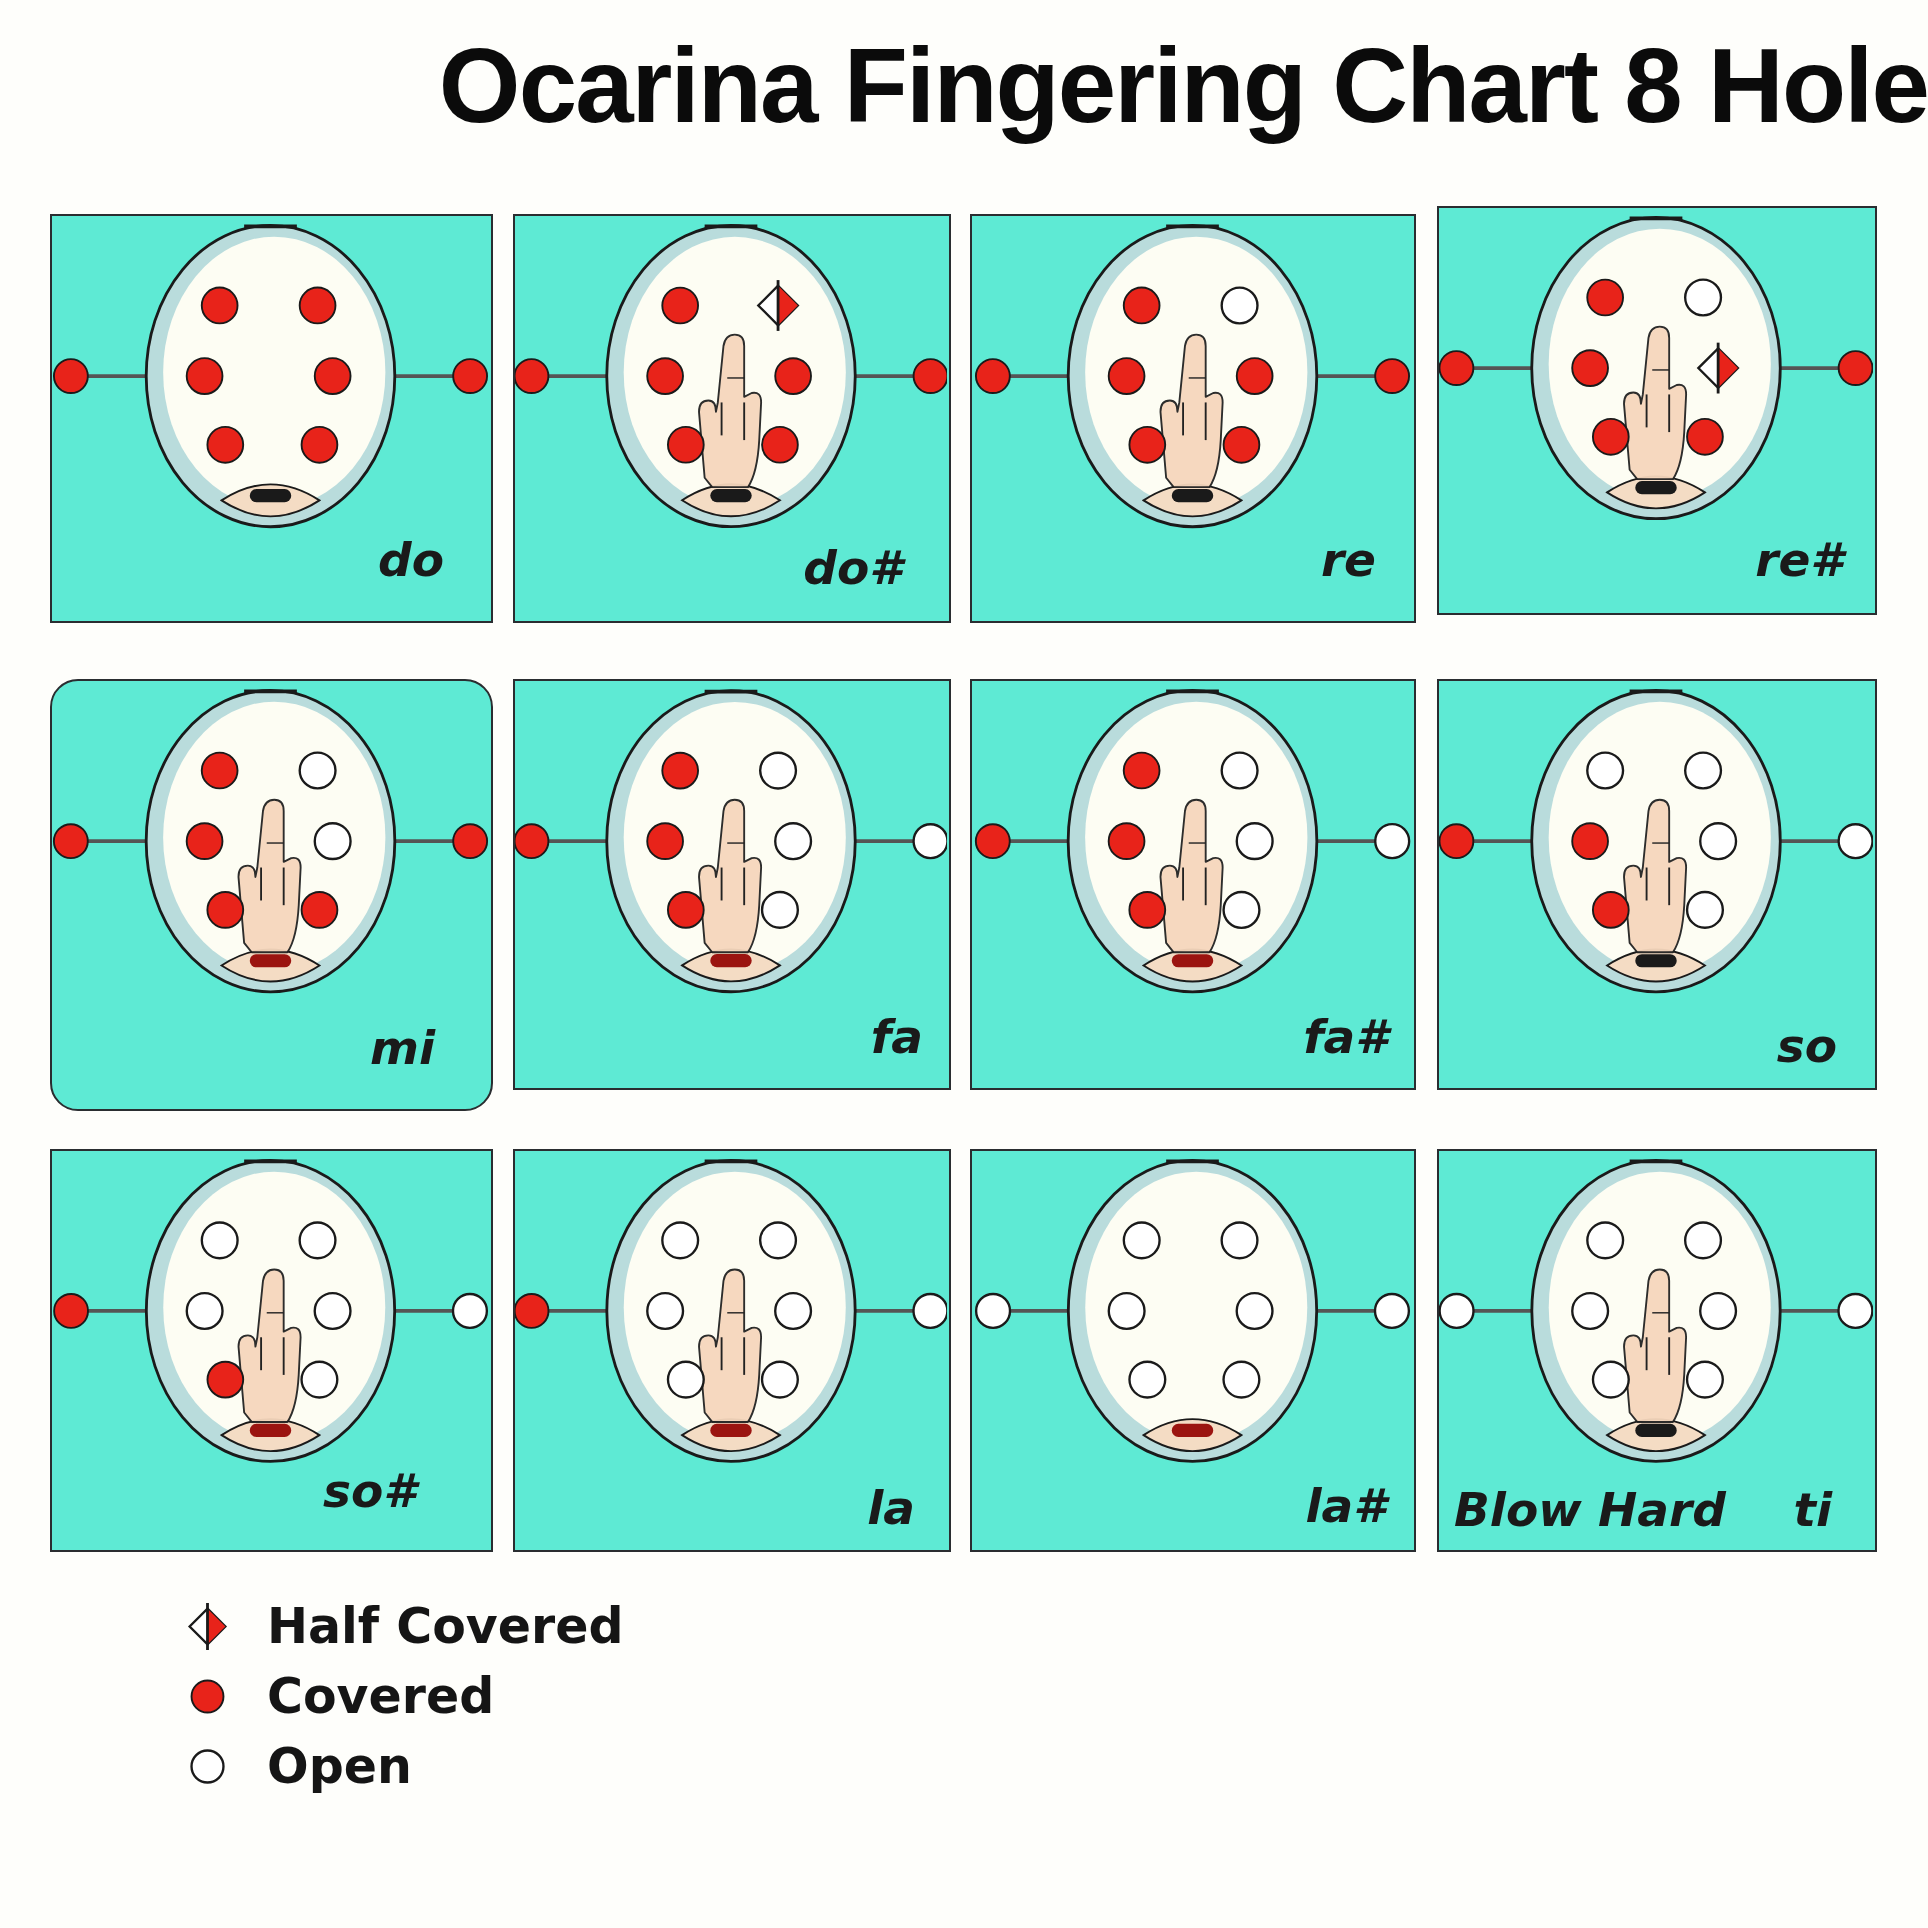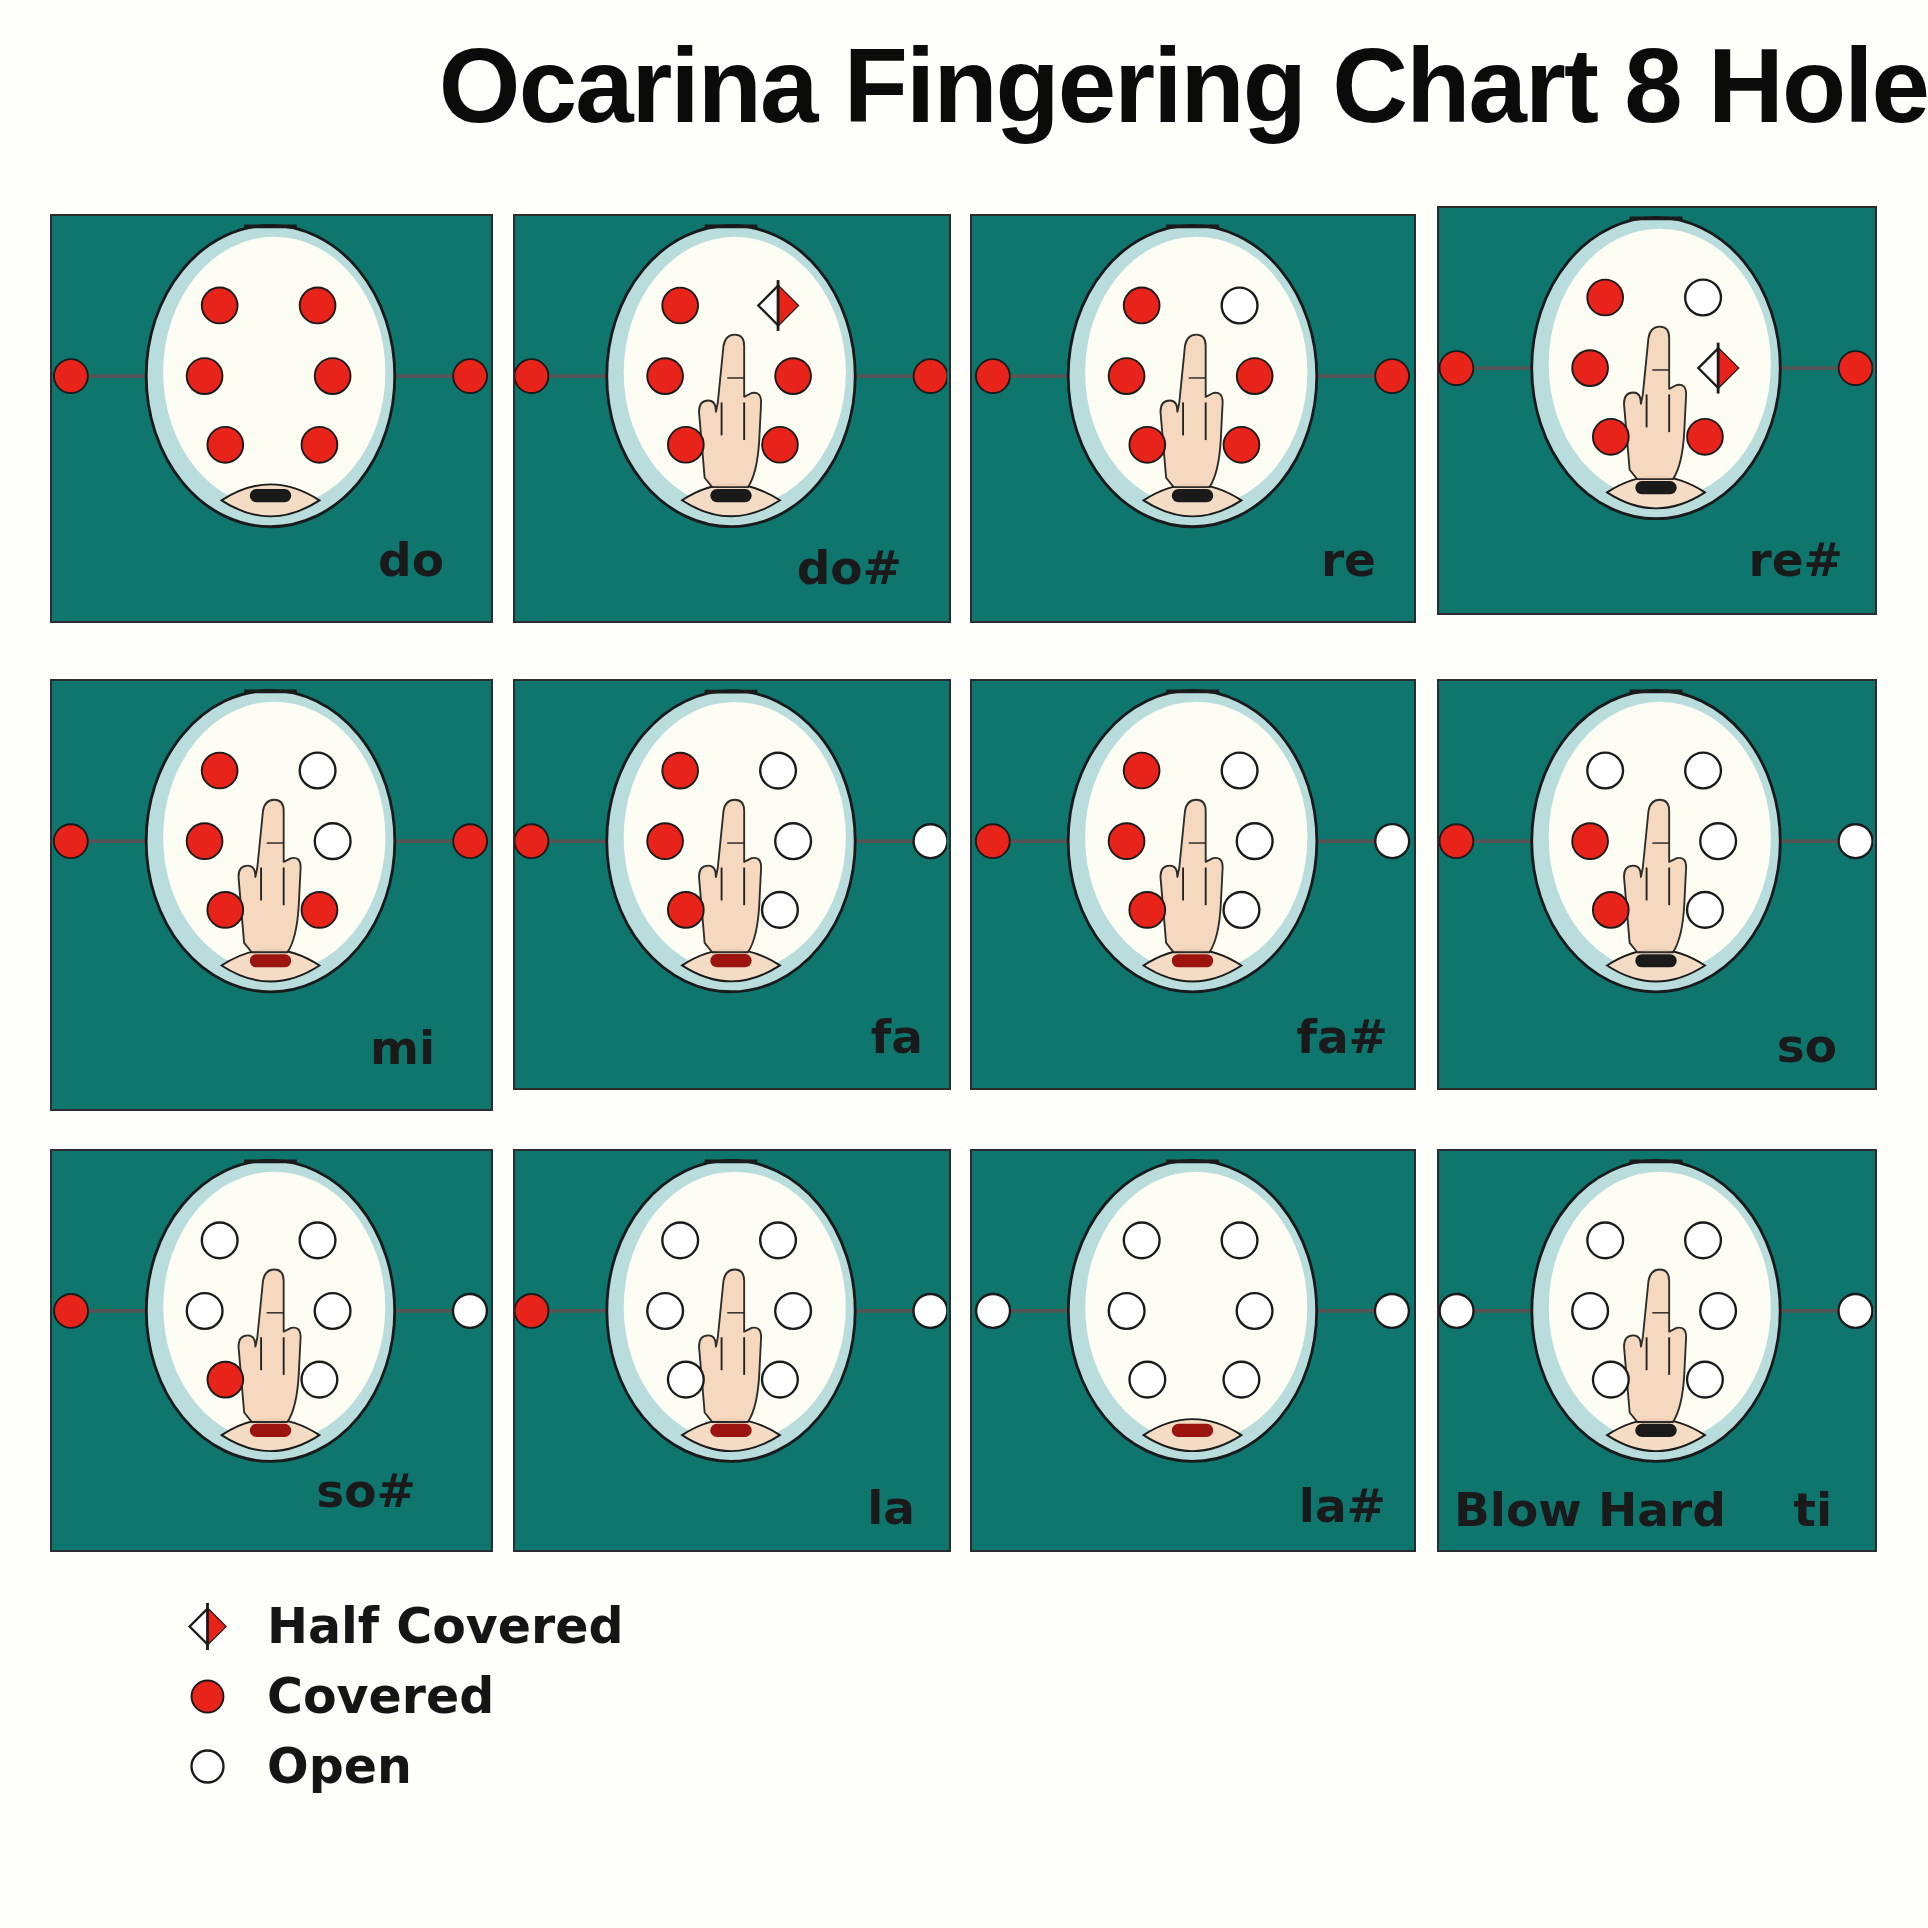--- a/index.html
+++ b/index.html
@@ -15,21 +15,22 @@
     text-align: right;
     font-size: 105px; font-weight: bold;
     letter-spacing: -1.9px;
     color: #0b0b0b;
   }
   .grid { position: absolute; left: 0; top: 0; }
   .cell {
     position: absolute;
     box-sizing: border-box;
     border: 2.8px solid #2a2d30;
-    background: #0f766e;
+    background: #5eead4;
+    font-style: italic;
   }
   .cell svg { position: absolute; left: 0; top: 0; }
   .note {
     position: absolute;
     font-family: "DejaVu Sans", sans-serif;
     font-weight: bold; font-size: 47px;
     color: #1a1a1a;
     line-height: 1;
   }
   .blow {
@@ -161,21 +162,21 @@
       <line x1="296.5" y1="143" x2="296.5" y2="197" stroke="#1a1a1a" stroke-width="3"></line>
     </g>
         <circle cx="182.5" cy="243" r="19" fill="#e8231a" stroke="#1a1a1a" stroke-width="2"></circle>
         <circle cx="282.5" cy="243" r="19" fill="#e8231a" stroke="#1a1a1a" stroke-width="2"></circle>
         <circle cx="18.5" cy="170" r="18" fill="#e8231a" stroke="#1a1a1a" stroke-width="2"></circle>
         <circle cx="442.5" cy="170" r="18" fill="#e8231a" stroke="#1a1a1a" stroke-width="2"></circle>
       </svg>
     <span class="note" style="right:32px;bottom:30px;">re#</span>
   </div>
 
-  <div class="cell" style="left:50px;top:679px;width:443px;height:432px;">
+  <div class="cell" style="left:50px;top:679px;width:443px;height:432px;border-radius:28px;">
       <svg width="437" height="406" viewBox="0 0 464 431">
         <line x1="30" y1="170" x2="100" y2="170" stroke="#555" stroke-width="4"></line>
         <line x1="364" y1="170" x2="434" y2="170" stroke="#555" stroke-width="4"></line>
         <ellipse cx="232" cy="170" rx="132" ry="160" fill="#b9dcdc" stroke="#1a1a1a" stroke-width="3"></ellipse>
         <ellipse cx="236" cy="166" rx="118" ry="144" fill="#fdfdf3"></ellipse>
         <line x1="204" y1="11" x2="260" y2="11" stroke="#1a1a1a" stroke-width="4"></line>
         <path d="M180 302 Q232 268 284 302 Q232 336 180 302 Z" fill="#f4dcc4" stroke="#1a1a1a" stroke-width="2"></path>
         <rect x="210" y="290" width="44" height="14" rx="7" fill="#9b1410"></rect>
         <g>
     <path d="M204 278 L198 208 Q198 196 208 196 Q216 196 216 208 L218 198

